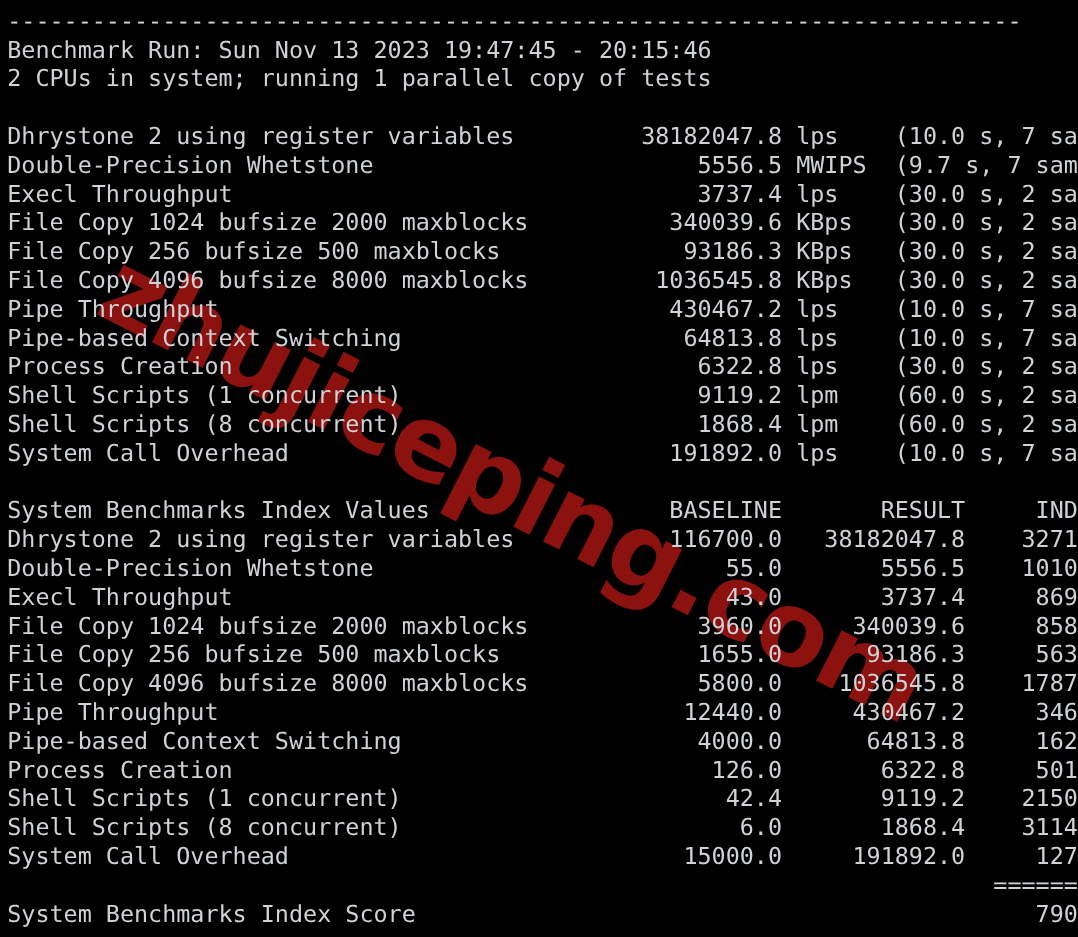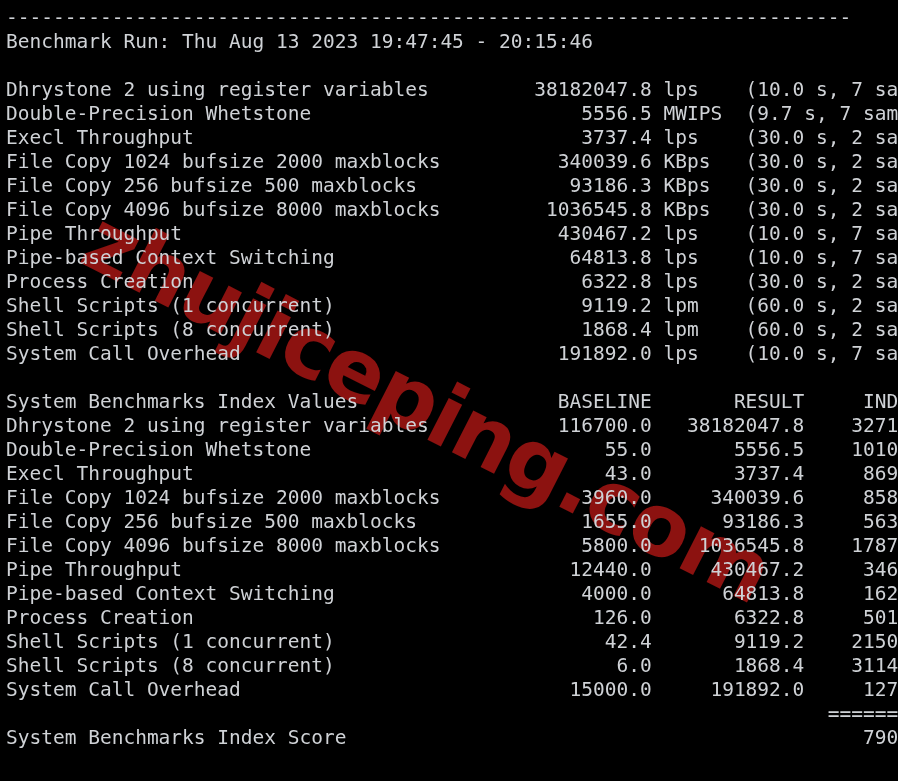--- a/index.html
+++ b/index.html
@@ -68,21 +68,22 @@
 <body>
 
 <div id="terminal">
 
   <div id="watermark">
     <div class="wm-text">zhujiceping.com</div>
   </div>
 
   <div id="screen">
       <div class="line">------------------------------------------------------------------------</div>
-      <div class="line">Benchmark Run: Thu Aug 13 2023 19:47:45 - 20:15:46</div>
+      <div class="line">Benchmark Run: Sun Nov 13 2023 19:47:45 - 20:15:46</div>
+      <div class="line">2 CPUs in system; running 1 parallel copy of tests</div>
       <div class="line blank">&nbsp;</div>
       <div class="line">Dhrystone 2 using register variables         38182047.8 lps    (10.0 s, 7 samples)</div>
       <div class="line">Double-Precision Whetstone                       5556.5 MWIPS  (9.7 s, 7 samples)</div>
       <div class="line">Execl Throughput                                 3737.4 lps    (30.0 s, 2 samples)</div>
       <div class="line">File Copy 1024 bufsize 2000 maxblocks          340039.6 KBps   (30.0 s, 2 samples)</div>
       <div class="line">File Copy 256 bufsize 500 maxblocks             93186.3 KBps   (30.0 s, 2 samples)</div>
       <div class="line">File Copy 4096 bufsize 8000 maxblocks         1036545.8 KBps   (30.0 s, 2 samples)</div>
       <div class="line">Pipe Throughput                                430467.2 lps    (10.0 s, 7 samples)</div>
       <div class="line">Pipe-based Context Switching                    64813.8 lps    (10.0 s, 7 samples)</div>
       <div class="line">Process Creation                                 6322.8 lps    (30.0 s, 2 samples)</div>

